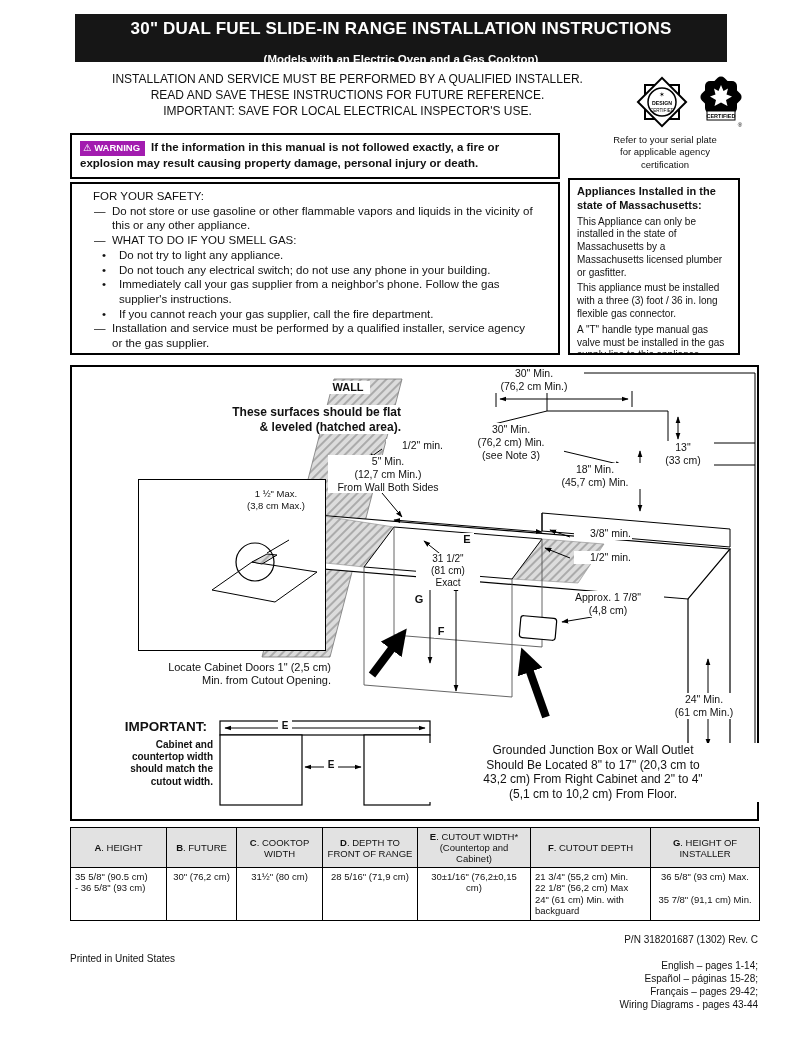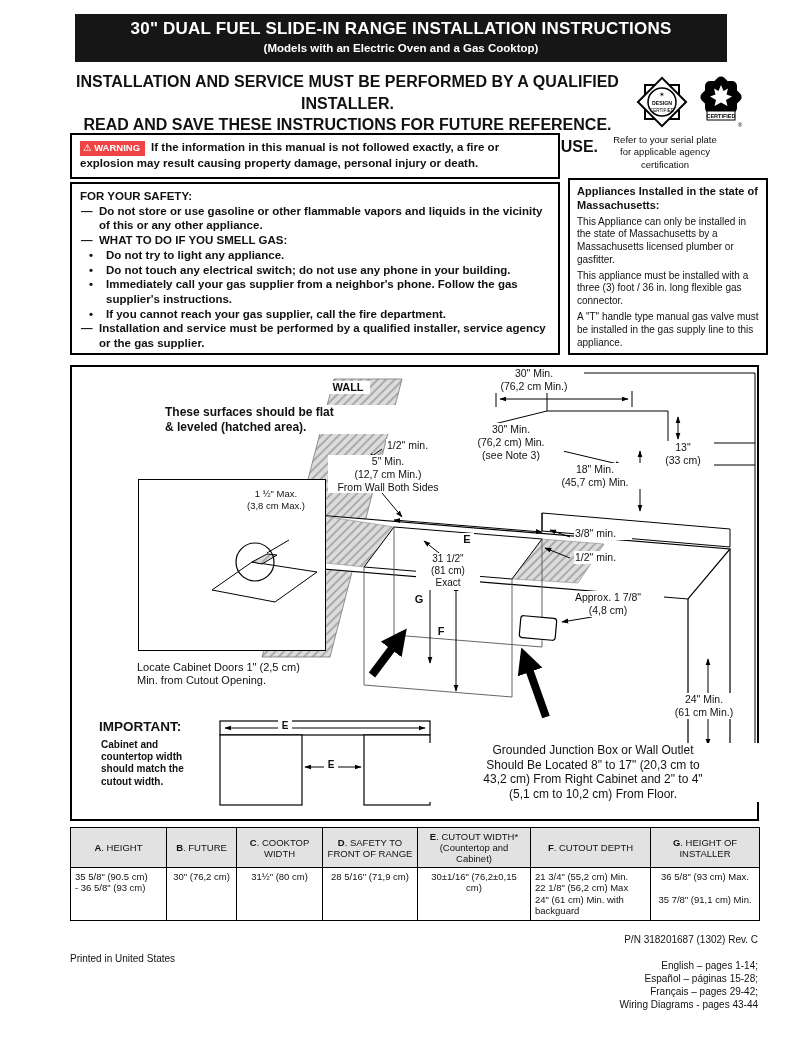--- a/index.html
+++ b/index.html
@@ -1,39 +1,39 @@
 <!DOCTYPE html>
 <html><head>
 <meta charset="utf-8">
 <style>
   *{box-sizing:border-box;margin:0;padding:0}
   html,body{background:#fff}
   body{width:802px;height:1037px;font-family:"Liberation Sans","DejaVu Sans",sans-serif;color:#111}
   .page{position:relative;width:802px;height:1037px;background:#fff;overflow:hidden}
   .header-bar{position:absolute;left:75px;top:14px;width:652px;height:48px;background:#161616;color:#fff;text-align:center;padding-top:5px}
   .header-bar .t{font-size:17px;font-weight:bold;letter-spacing:.2px}
-  .header-bar .s{font-size:11.5px;font-weight:bold;margin-top:3px}
-  .notice{position:absolute;left:75px;top:71px;width:545px;text-align:center;font-weight:bold;font-size:16px;line-height:1.35}
+  .header-bar .s{font-size:11.5px;font-weight:bold;margin-top:14px}
+  .notice{position:absolute;left:75px;top:71px;width:545px;text-align:center;font-weight:normal;font-size:12px;line-height:1.35}
   .badges{position:absolute;left:620px;top:74px;width:140px;height:56px;display:flex;gap:8px;align-items:center;justify-content:center}
   .badge-caption{position:absolute;left:572px;top:134px;width:186px;font-size:9.5px;text-align:center;line-height:1.3;white-space:pre-line}
   .box{position:absolute;border:2px solid #000;background:#fff}
   .warning-box{left:70px;top:133px;width:490px;height:46px;padding:5px 8px;font-size:11.5px;font-weight:bold;line-height:1.32;overflow:hidden}
-  .wchip{display:inline-block;background:#ef4444;color:#fff;font-size:9.5px;font-weight:bold;padding:1px 5px 1px 3px;margin-right:6px}
-  .safety-box{left:70px;top:182px;width:490px;height:173px;padding:5px 8px;font-size:11.5px;font-weight:bold;line-height:1.28;overflow:hidden}
+  .wchip{display:inline-block;background:#a21caf;color:#fff;font-size:9.5px;font-weight:bold;padding:1px 5px 1px 3px;margin-right:6px}
+  .safety-box{left:70px;top:182px;width:490px;height:173px;padding:5px 21px;font-size:11.5px;font-weight:normal;line-height:1.28;overflow:hidden}
   .s-item{position:relative;padding-left:19px}
   .s-item .mk{position:absolute;left:1px}
   .s-item.bullet{padding-left:26px}
   .s-item.bullet .mk{left:9px}
-  .mass-box{left:568px;top:178px;width:200px;height:177px;padding:5px 7px;font-size:10px;line-height:1.28;overflow:hidden}
+  .mass-box{left:568px;top:178px;width:172px;height:177px;padding:5px 7px;font-size:10px;line-height:1.28;overflow:hidden}
   .mass-box h3{font-size:11px;font-weight:bold;line-height:1.25;margin-bottom:3px}
   .mass-box p{margin-bottom:3px}
   .diagram{position:absolute;left:70px;top:365px;width:689px;height:456px;border:2px solid #000;background:#fff}
   .diagram svg.main{position:absolute;left:0;top:0}
   .lbl{position:absolute;font-size:10.5px;line-height:1.22;text-align:center;white-space:pre-line;background:#fff;padding:0 1px}
-  .lbl.left{text-align:left}
+  .lbl.left{text-align:right}
   .lbl.b{font-weight:bold}
   .shave-box{position:absolute;left:66px;top:112px;width:188px;height:172px;border:1.5px solid #000;background:#fff}
   .shave-text{position:absolute;left:9px;top:8px;width:82px;font-size:11px;line-height:1.4;white-space:pre-line}
   .dim-table{position:absolute;left:70px;top:827px;border-collapse:collapse;table-layout:fixed}
   .dim-table th,.dim-table td{border:1px solid #000;padding:3px 4px}
   .dim-table th{background:#e2e2e2;font-size:9.5px;font-weight:normal;text-align:center;height:38px;vertical-align:middle}
   .dim-table th b{font-weight:bold}
   .dim-table td{font-size:9.5px;height:52px;vertical-align:top;white-space:pre-line;text-align:center;line-height:1.2}
   .dim-table td.l{text-align:left}
   .note-line{position:absolute;left:70px;top:922px;font-size:11.5px;font-weight:bold}
@@ -232,21 +232,21 @@
         <col style="width:95px">
         <col style="width:113px">
         <col style="width:120px">
         <col style="width:109px">
     </colgroup>
     <thead>
       <tr>
         <th><b>A</b><span>. HEIGHT</span></th>
         <th><b>B</b><span>. FUTURE</span></th>
         <th><b>C</b><span>. COOKTOP WIDTH</span></th>
-        <th><b>D</b><span>. SAFETY TO FRONT OF RANGE</span></th>
+        <th><b>D</b><span>. DEPTH TO FRONT OF RANGE</span></th>
         <th><b>E</b><span>. CUTOUT WIDTH* (Countertop and Cabinet)</span></th>
         <th><b>F</b><span>. CUTOUT DEPTH</span></th>
         <th><b>G</b><span>. HEIGHT OF INSTALLER</span></th>
       </tr>
     </thead>
     <tbody>
       <tr>
         <td class="l">35 5/8" (90.5 cm)
 - 36 5/8" (93 cm)</td>
         <td>30" (76,2 cm)</td>

